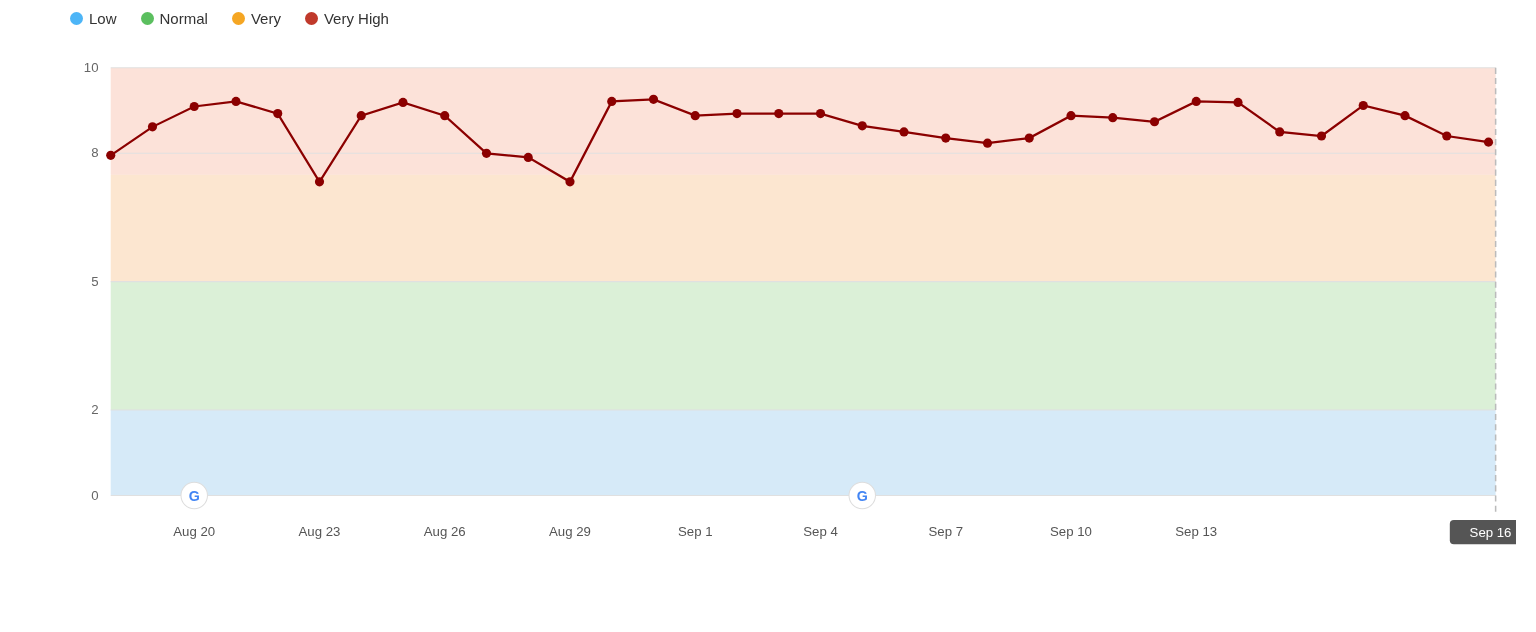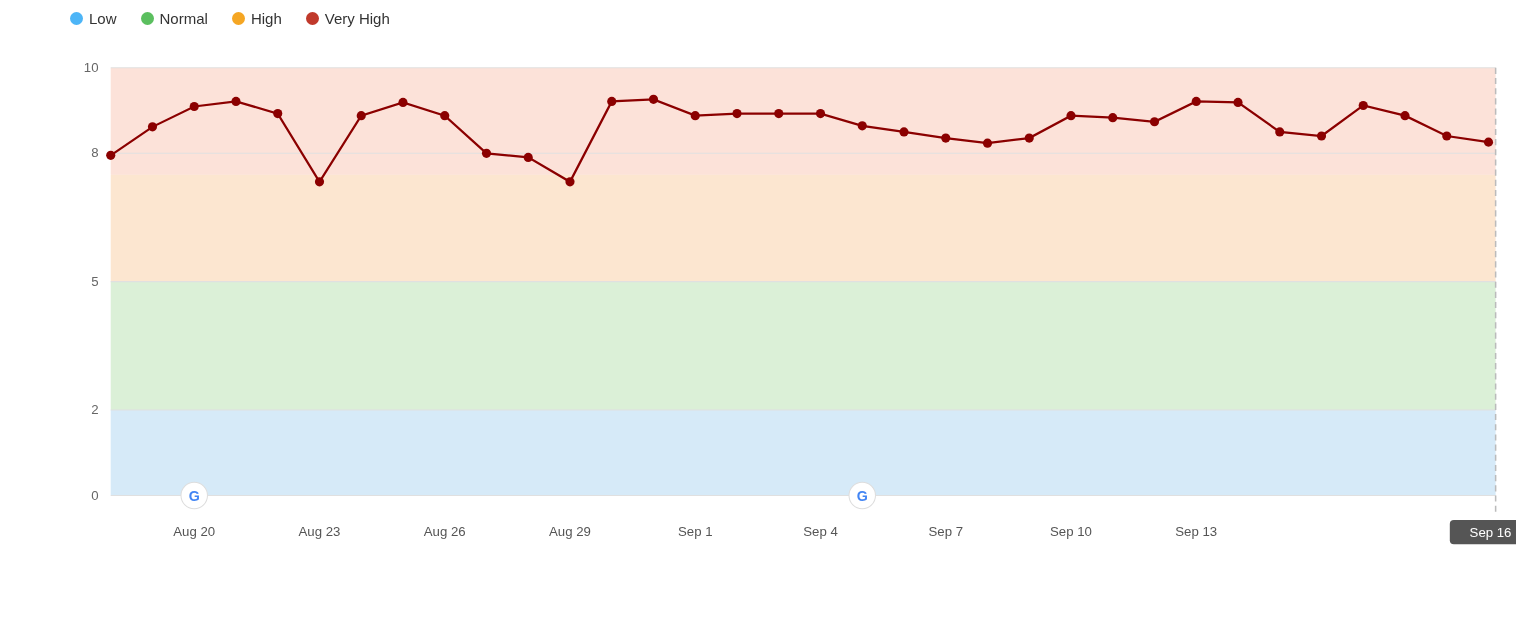--- a/index.html
+++ b/index.html
@@ -45,21 +45,21 @@
     <div class="legend-item">
       <span class="legend-dot" style="background:#4db5f7;"></span>
       <span>Low</span>
     </div>
     <div class="legend-item">
       <span class="legend-dot" style="background:#5bbf5f;"></span>
       <span>Normal</span>
     </div>
     <div class="legend-item">
       <span class="legend-dot" style="background:#f5a623;"></span>
-      <span>High</span>
+      <span>Very</span>
     </div>
     <div class="legend-item">
       <span class="legend-dot" style="background:#c0392b;"></span>
       <span>Very High</span>
     </div>
   </div>
 
   <svg width="100%" height="530" viewBox="0 0 1420 480" xmlns="http://www.w3.org/2000/svg" style="display:block;">
 
     <defs>

